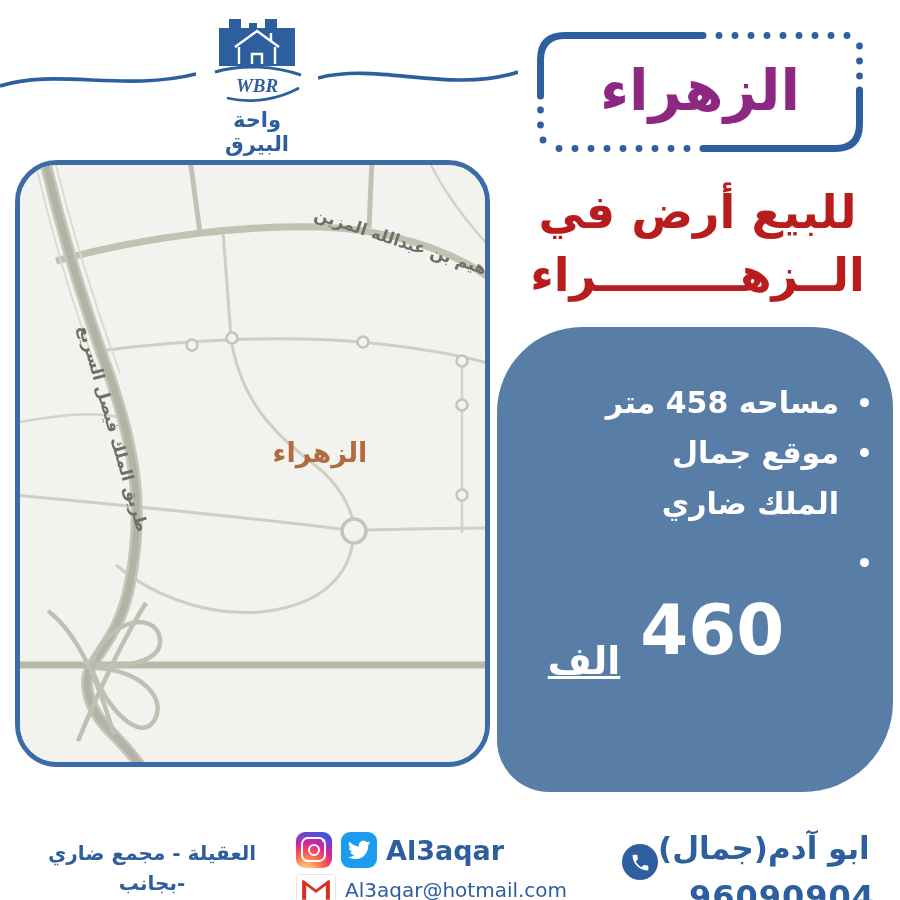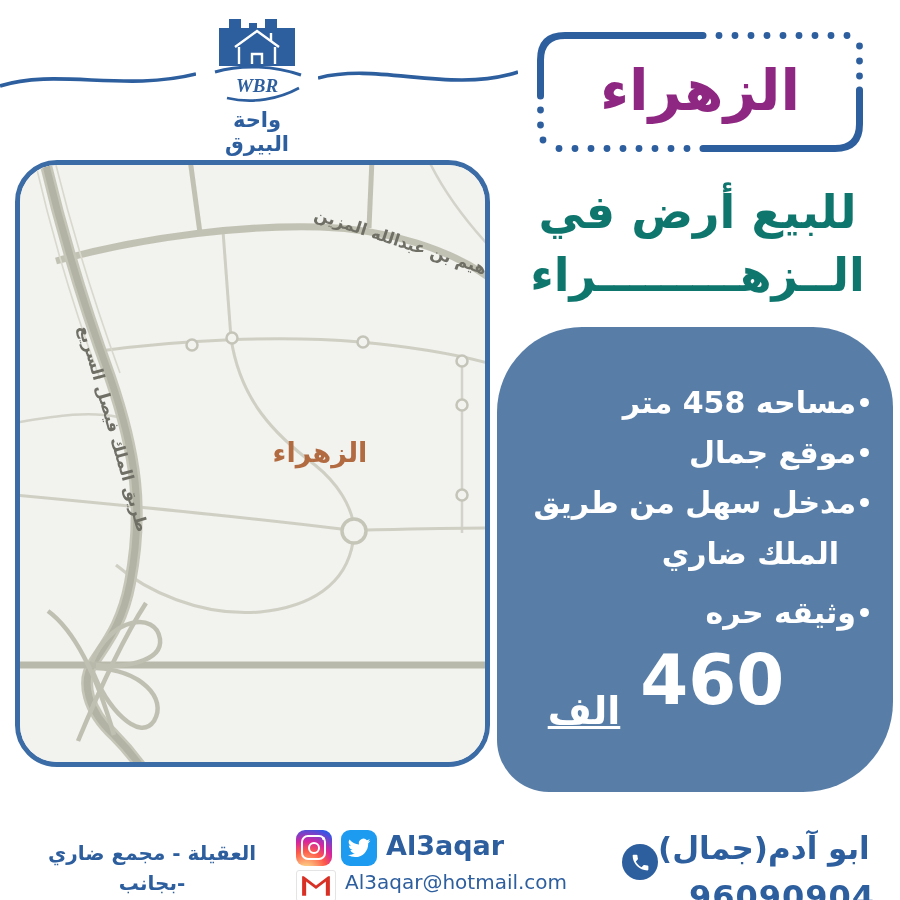--- a/index.html
+++ b/index.html
@@ -9,43 +9,43 @@
   
   .brand{left:198px;top:2px;width:118px;text-align:center;color:#2d5e9e;}
   .brand-ar1{font-size:21px;font-weight:bold;line-height:24px;margin-top:2px;}
   .brand-ar2{font-size:20px;font-weight:bold;line-height:24px;}
   .wave{stroke:#2d5e9e;fill:none;}
   
   .banner{left:537px;top:20px;width:326px;height:120px;}
   .banner-title{position:absolute;left:0;top:0;width:100%;height:100%;display:flex;align-items:center;justify-content:center;
     color:#8e2781;font-size:57px;font-weight:bold;padding-bottom:4px;box-sizing:border-box;}
   
-  .headline{left:505px;top:170px;width:385px;text-align:center;color:#0f766e;font-weight:bold;}
+  .headline{left:505px;top:170px;width:385px;text-align:center;color:#b91c1c;font-weight:bold;}
   .headline .l1{font-size:46px;line-height:60px;}
   .headline .l2{font-size:46px;line-height:66px;}
   
   .map{left:15px;top:148px;width:475px;height:607px;border:5px solid #3c6ca6;border-radius:42px;
        background:#f2f2ef;box-sizing:border-box;overflow:hidden;}
   .map svg{display:block;width:465px;height:597px;}
   
   .panel{left:497px;top:315px;width:396px;height:465px;background:#587ea8;
          border-radius:85px 80px 90px 52px;box-sizing:border-box;color:#fff;
          padding:50px 24px 0 18px;}
-  .feat{display:flex;direction:rtl;align-items:center;gap:4px;font-size:30px;font-weight:bold;min-height:50px;}
+  .feat{display:flex;direction:rtl;align-items:center;gap:21px;font-size:30px;font-weight:bold;min-height:50px;}
   .feat .dot{width:9px;height:9px;border-radius:50%;background:#fff;flex:0 0 auto;}
   .feat.wrap{padding-right:30px;min-height:52px;}
   .feat.gap{margin-top:8px;}
   .price-label{direction:rtl;font-size:34px;font-weight:bold;padding-right:38px;margin-top:6px;}
   .price-row{display:flex;justify-content:center;align-items:flex-end;gap:20px;transform:translateX(-26px);}
   .price-amount{font-size:69px;font-weight:bold;line-height:86px;}
   .price-unit{font-size:38px;font-weight:bold;transform:translateY(10px);text-decoration:underline;}
   
   .address{left:12px;top:826px;width:280px;text-align:center;direction:rtl;color:#2d5e9e;font-weight:bold;font-size:20px;line-height:30px;}
   .social{left:296px;top:818px;width:330px;color:#2d5e9e;}
-  .social-row{display:flex;align-items:flex-start;gap:9px;height:40px;}
+  .social-row{display:flex;align-items:center;gap:9px;height:40px;}
   .social-handle{font-size:27px;font-weight:bold;}
   .social-email{font-size:20px;font-weight:normal;}
   .icon-box{width:36px;height:36px;border-radius:9px;position:relative;flex:0 0 auto;}
   .ig{background:radial-gradient(circle at 28% 115%, #fdf497 0%, #fd5949 42%, #d6249f 62%, #285AEB 92%);}
   .ig .frame{position:absolute;left:5px;top:5px;width:21px;height:21px;border:2.5px solid #fff;border-radius:7px;}
   .ig .lens{position:absolute;left:11.5px;top:11.5px;width:8px;height:8px;border:2.5px solid #fff;border-radius:50%;}
   .ig .fl{position:absolute;right:7px;top:7px;width:3px;height:3px;background:#fff;border-radius:50%;}
   .tw{background:#1d9bf0;display:flex;align-items:center;justify-content:center;}
   .gmail{width:38px;height:30px;background:#fff;border:1px solid #e4e4e4;border-radius:3px;display:flex;align-items:center;justify-content:center;flex:0 0 auto;}
   .contact{left:622px;top:816px;width:262px;color:#2d5e9e;font-weight:bold;}
@@ -180,30 +180,25 @@
 
   <div class="abs panel">
     <div class="feat">
       <span class="dot"></span>
       <span>مساحه 458 متر</span>
     </div>
     <div class="feat">
       <span class="dot"></span>
       <span>موقع جمال</span>
     </div>
-    <div class="feat">
-      <span class="dot"></span>
-      <span>مدخل سهل من طريق</span>
-    </div>
     <div class="feat wrap">
       <span>الملك ضاري</span>
     </div>
     <div class="feat gap">
       <span class="dot"></span>
-      <span>وثيقه حره</span>
     </div>
     <div class="price-row">
       <span class="price-unit">الف</span>
       <span class="price-amount">460</span>
     </div>
   </div>
 
   <div class="abs address">
     <div>العقيلة - مجمع ضاري -بجانب</div>
     <div>البيرق - الدور السادس - مكتب 6</div>

